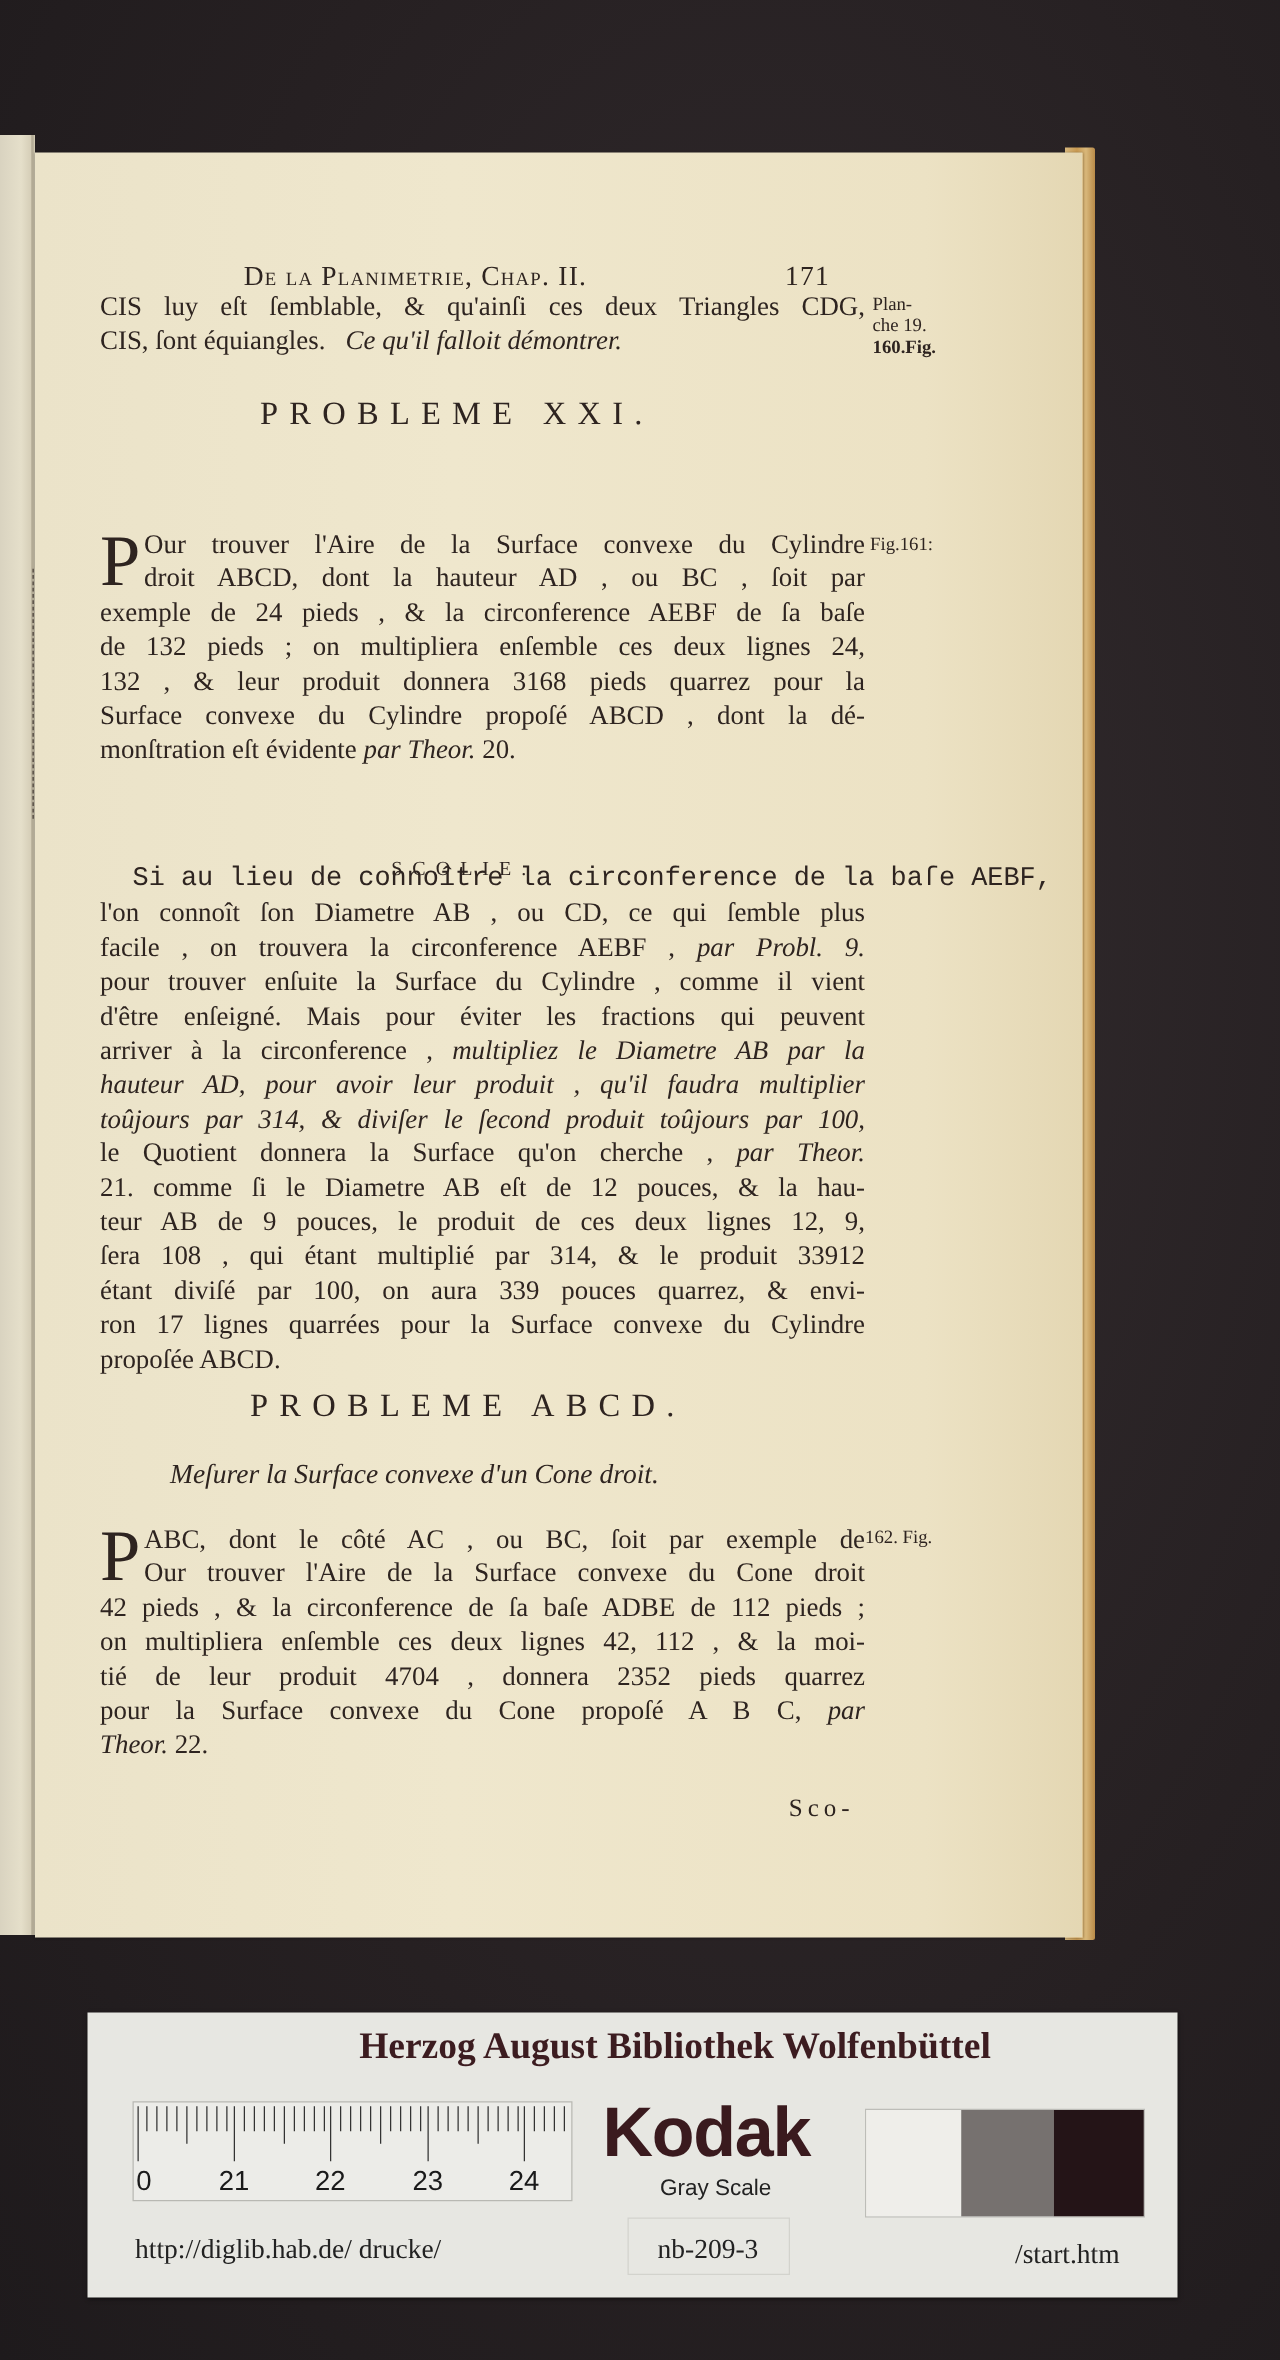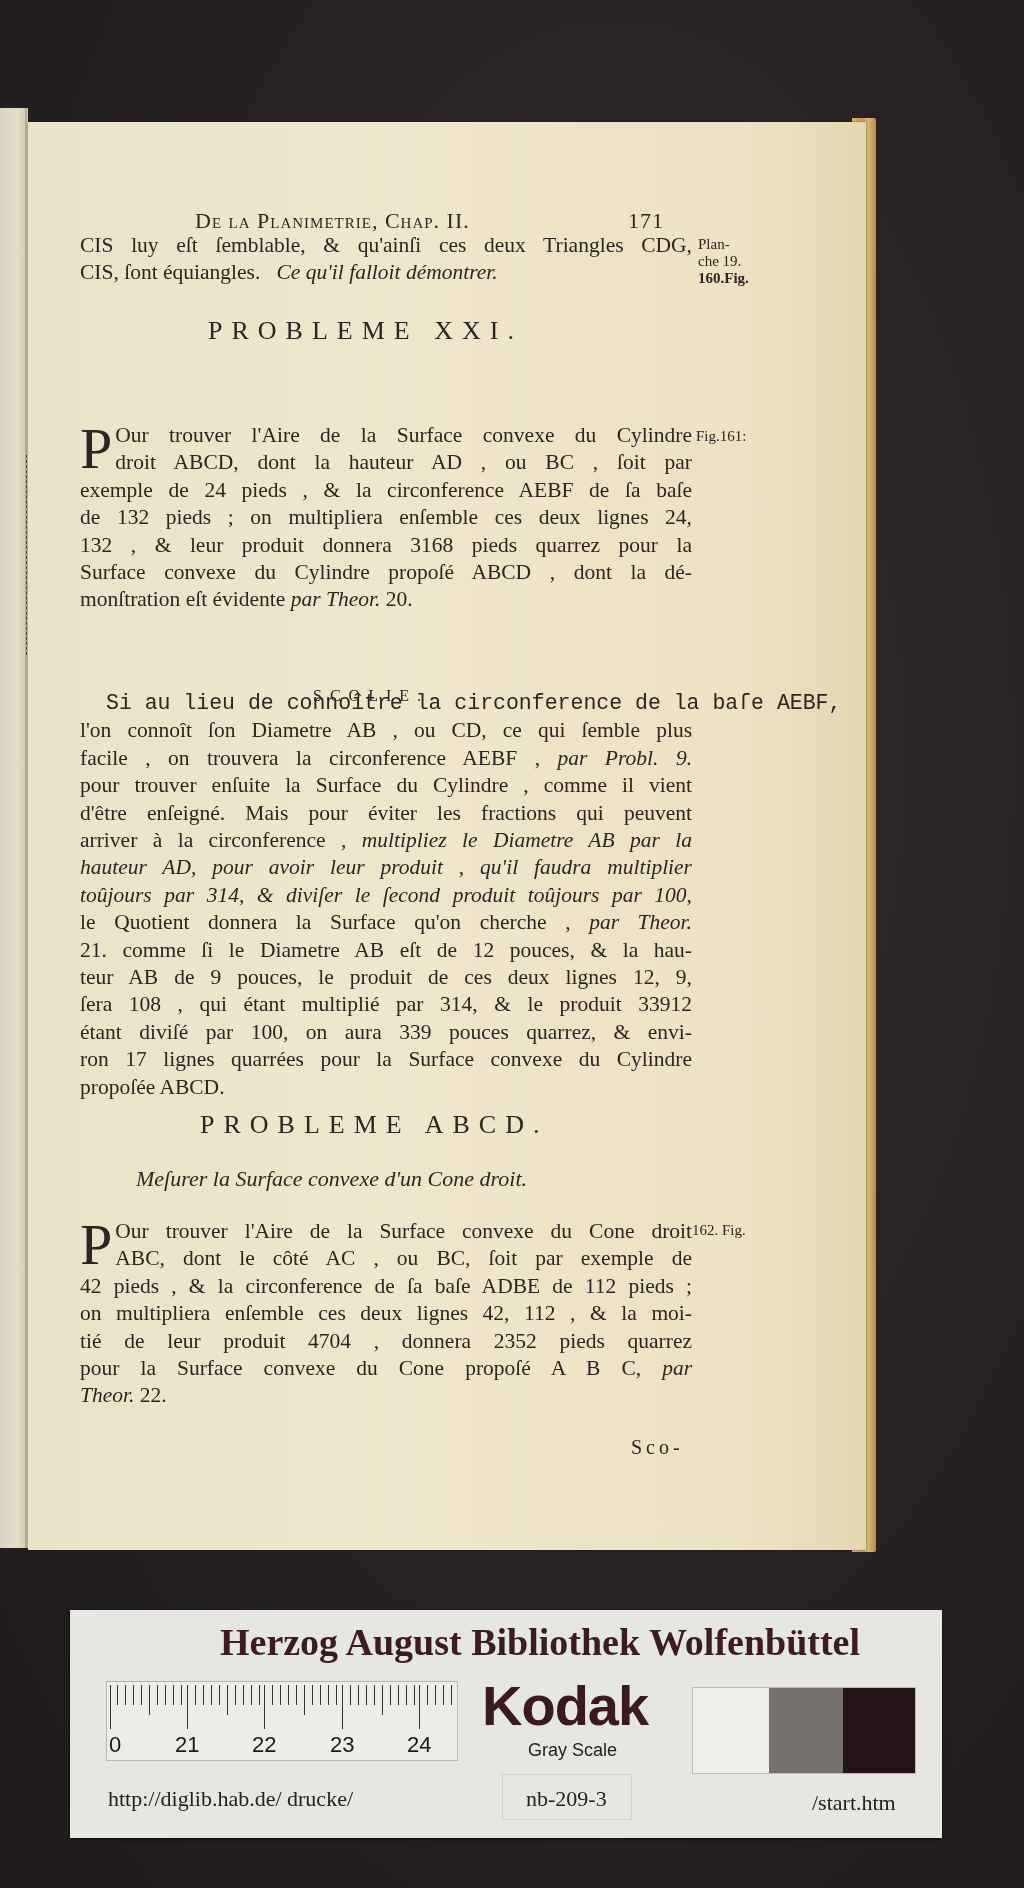--- a/index.html
+++ b/index.html
@@ -80,21 +80,21 @@
 
   
   .card {
     position: absolute; left: 70px; top: 1610px; width: 872px; height: 228px;
     background: #e7e7e2;
     box-shadow: 0 1px 3px rgba(0,0,0,0.6);
   }
   .card-title {
     position: absolute; left: 0; top: 10px; width: 940px; text-align: center;
     font-family: "Liberation Serif", serif; font-weight: bold;
-    font-size: 38px; color: #3c1c20; letter-spacing: 0px;
+    font-size: 30px; color: #3c1c20; letter-spacing: 0px;
   }
   .ruler {
     position: absolute; left: 36px; top: 71px; width: 350px; height: 78px;
     border: 1px solid #b8b8b2; background: #ecece8;
   }
   .ruler .tick { position: absolute; top: 3px; width: 1px; background: #333; }
   .ruler .lbl {
     position: absolute; top: 50px; font-family: "Liberation Sans", sans-serif;
     font-size: 22px; color: #1a1a1a;
   }
@@ -176,22 +176,22 @@
     <span class="line"><span>étant diviſé par 100, on aura 339 pouces quarrez, &amp; envi-</span></span>
     <span class="line"><span>ron 17 lignes quarrées pour la Surface convexe du Cylindre</span></span>
     <span class="line last"><span>propoſée ABCD.</span></span>
   </div>
 
   <div class="heading" style="left:172px; top:988px;">PROBLEME ABCD.</div>
   <div class="subheading" style="left:108px; top:1044px;">Meſurer la Surface convexe d'un Cone droit.</div>
 
   <div class="body-para" style="left:52px; top:1096px; width:612px;">
     <span class="dropcap">P</span>
+    <span class="line">ABC, dont le côté AC , ou BC, ſoit par exemple de</span>
     <span class="line">Our trouver l'Aire de la Surface convexe du Cone droit</span>
-    <span class="line">ABC, dont le côté AC , ou BC, ſoit par exemple de</span>
     <span class="line" style="clear:both">42 pieds , &amp; la circonference de ſa baſe ADBE de 112 pieds ;</span>
     <span class="line">on multipliera enſemble ces deux lignes 42, 112 , &amp; la moi-</span>
     <span class="line">tié de leur produit 4704 , donnera 2352 pieds quarrez</span>
     <span class="line"><span>pour la Surface convexe du Cone propoſé A B C, </span><span class="ital">par</span></span>
     <span class="line last"><span class="ital">Theor.</span><span> 22.</span></span>
   </div>
   <div class="margin-note" style="left:664px; top:1100px;">162. Fig.</div>
 
   <div class="catchword" style="left:603px; top:1314px;">Sco-</div>
 </div>

